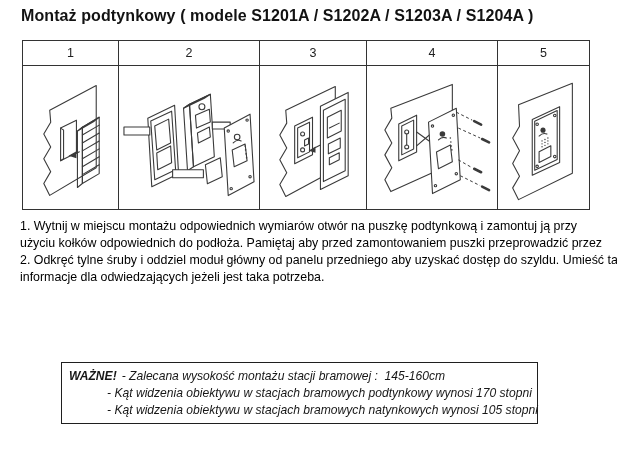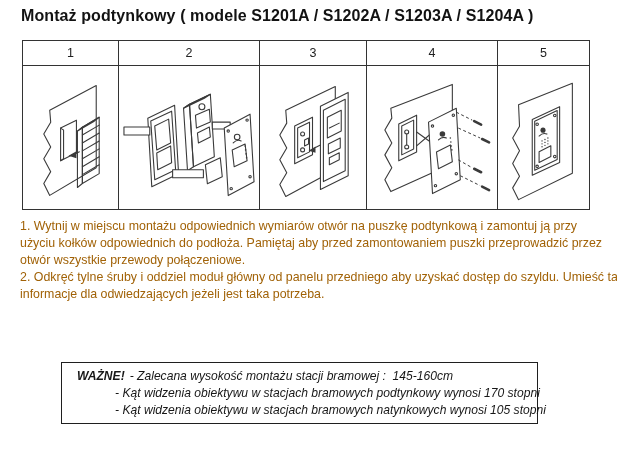--- a/index.html
+++ b/index.html
@@ -27,28 +27,28 @@
     font-size:12.5px; color:#222; }
   .illus { position:absolute; left:0; top:0; width:100%; height:100%; }
   .illus svg { width:100%; height:100%; display:block; }
   .ln { stroke:#3a3a3a; fill:none; stroke-width:1.1; stroke-linejoin:round; stroke-linecap:round; }
   .lnw { stroke:#3a3a3a; fill:#ffffff; stroke-width:1.1; stroke-linejoin:round; }
   .fl { fill:#3a3a3a; stroke:none; }
   .dash { stroke:#3a3a3a; fill:none; stroke-width:1; stroke-dasharray:3 2.5; }
   .screw { stroke:#3a3a3a; fill:none; stroke-width:2.6; stroke-linecap:round; }
   .instructions {
     position:absolute; left:20px; top:218px; width:585px;
-    font-size:12.4px; color:#a16207;
+    font-size:12.4px; color:#000000;
   }
   .instr-line { height:17px; line-height:17px; white-space:nowrap; }
   .important-box {
     position:absolute; left:61px; top:362px; width:477px; height:62px;
     border:1.6px solid #1f1f1f; background:#fff;
     font-style:italic; font-size:12.1px; color:#171717;
-    padding:5px 8px 0 15px;
+    padding:5px 8px 0 7px;
   }
   .note-line { height:17px; line-height:17px; white-space:nowrap; }
   .note-label { font-weight:bold; font-style:italic; margin-right:5px; }
   .note-indent { padding-left:38px;text-align:center; }
 </style>
 </head>
 <body>
 
 <div class="page">
 
@@ -187,21 +187,20 @@
           </svg>
         </div>
       </div>
 
     </div>
   </div>
 
   <div class="instructions">
     <div class="instr-line">1. Wytnij w miejscu montażu odpowiednich wymiarów otwór na puszkę podtynkową i zamontuj ją przy</div>
     <div class="instr-line">użyciu kołków odpowiednich do podłoża. Pamiętaj aby przed zamontowaniem puszki przeprowadzić przez</div>
-    <div class="instr-line">otwór wszystkie przewody połączeniowe.</div>
     <div class="instr-line">2. Odkręć tylne śruby i oddziel moduł główny od panelu przedniego aby uzyskać dostęp do szyldu. Umieść tam</div>
     <div class="instr-line">informacje dla odwiedzających jeżeli jest taka potrzeba.</div>
   </div>
 
   <div class="important-box">
     <div class="note-line">
       <span class="note-label">WAŻNE!</span><span>- Zalecana wysokość montażu stacji bramowej : &nbsp;145-160cm</span>
     </div>
     <div class="note-line note-indent">- Kąt widzenia obiektywu w stacjach bramowych podtynkowy wynosi 170 stopni</div>
     <div class="note-line note-indent">- Kąt widzenia obiektywu w stacjach bramowych natynkowych wynosi 105 stopni</div>

